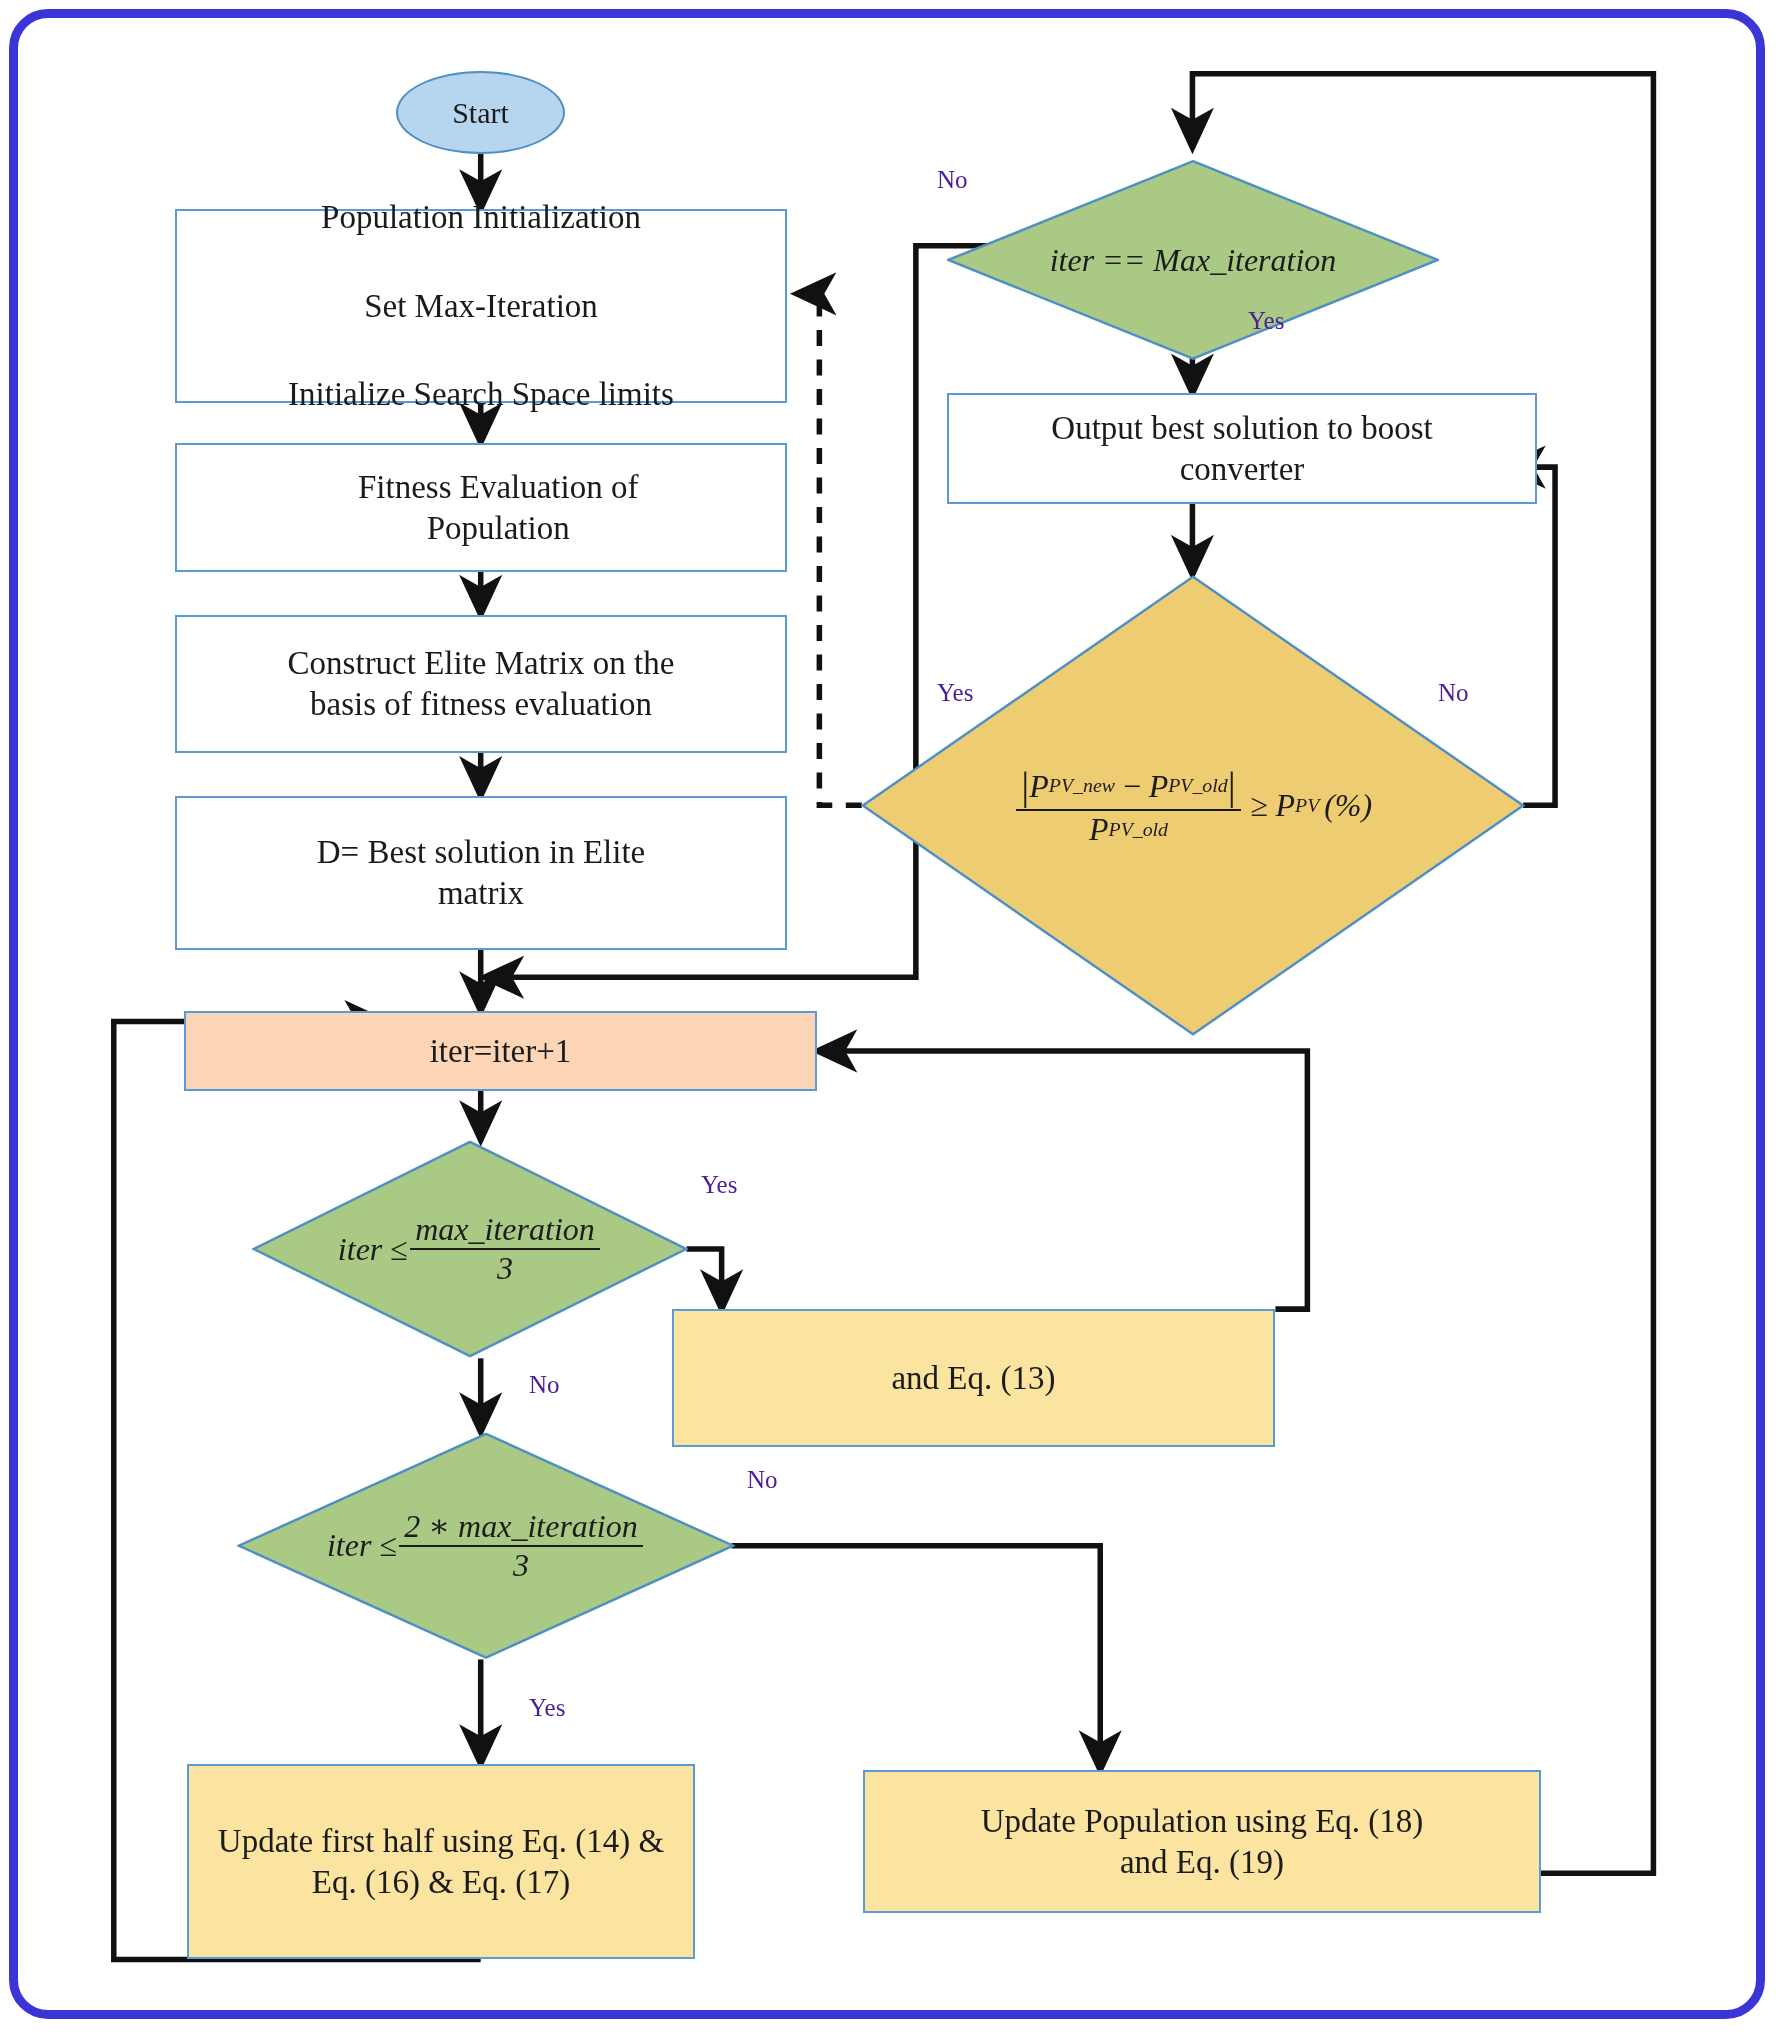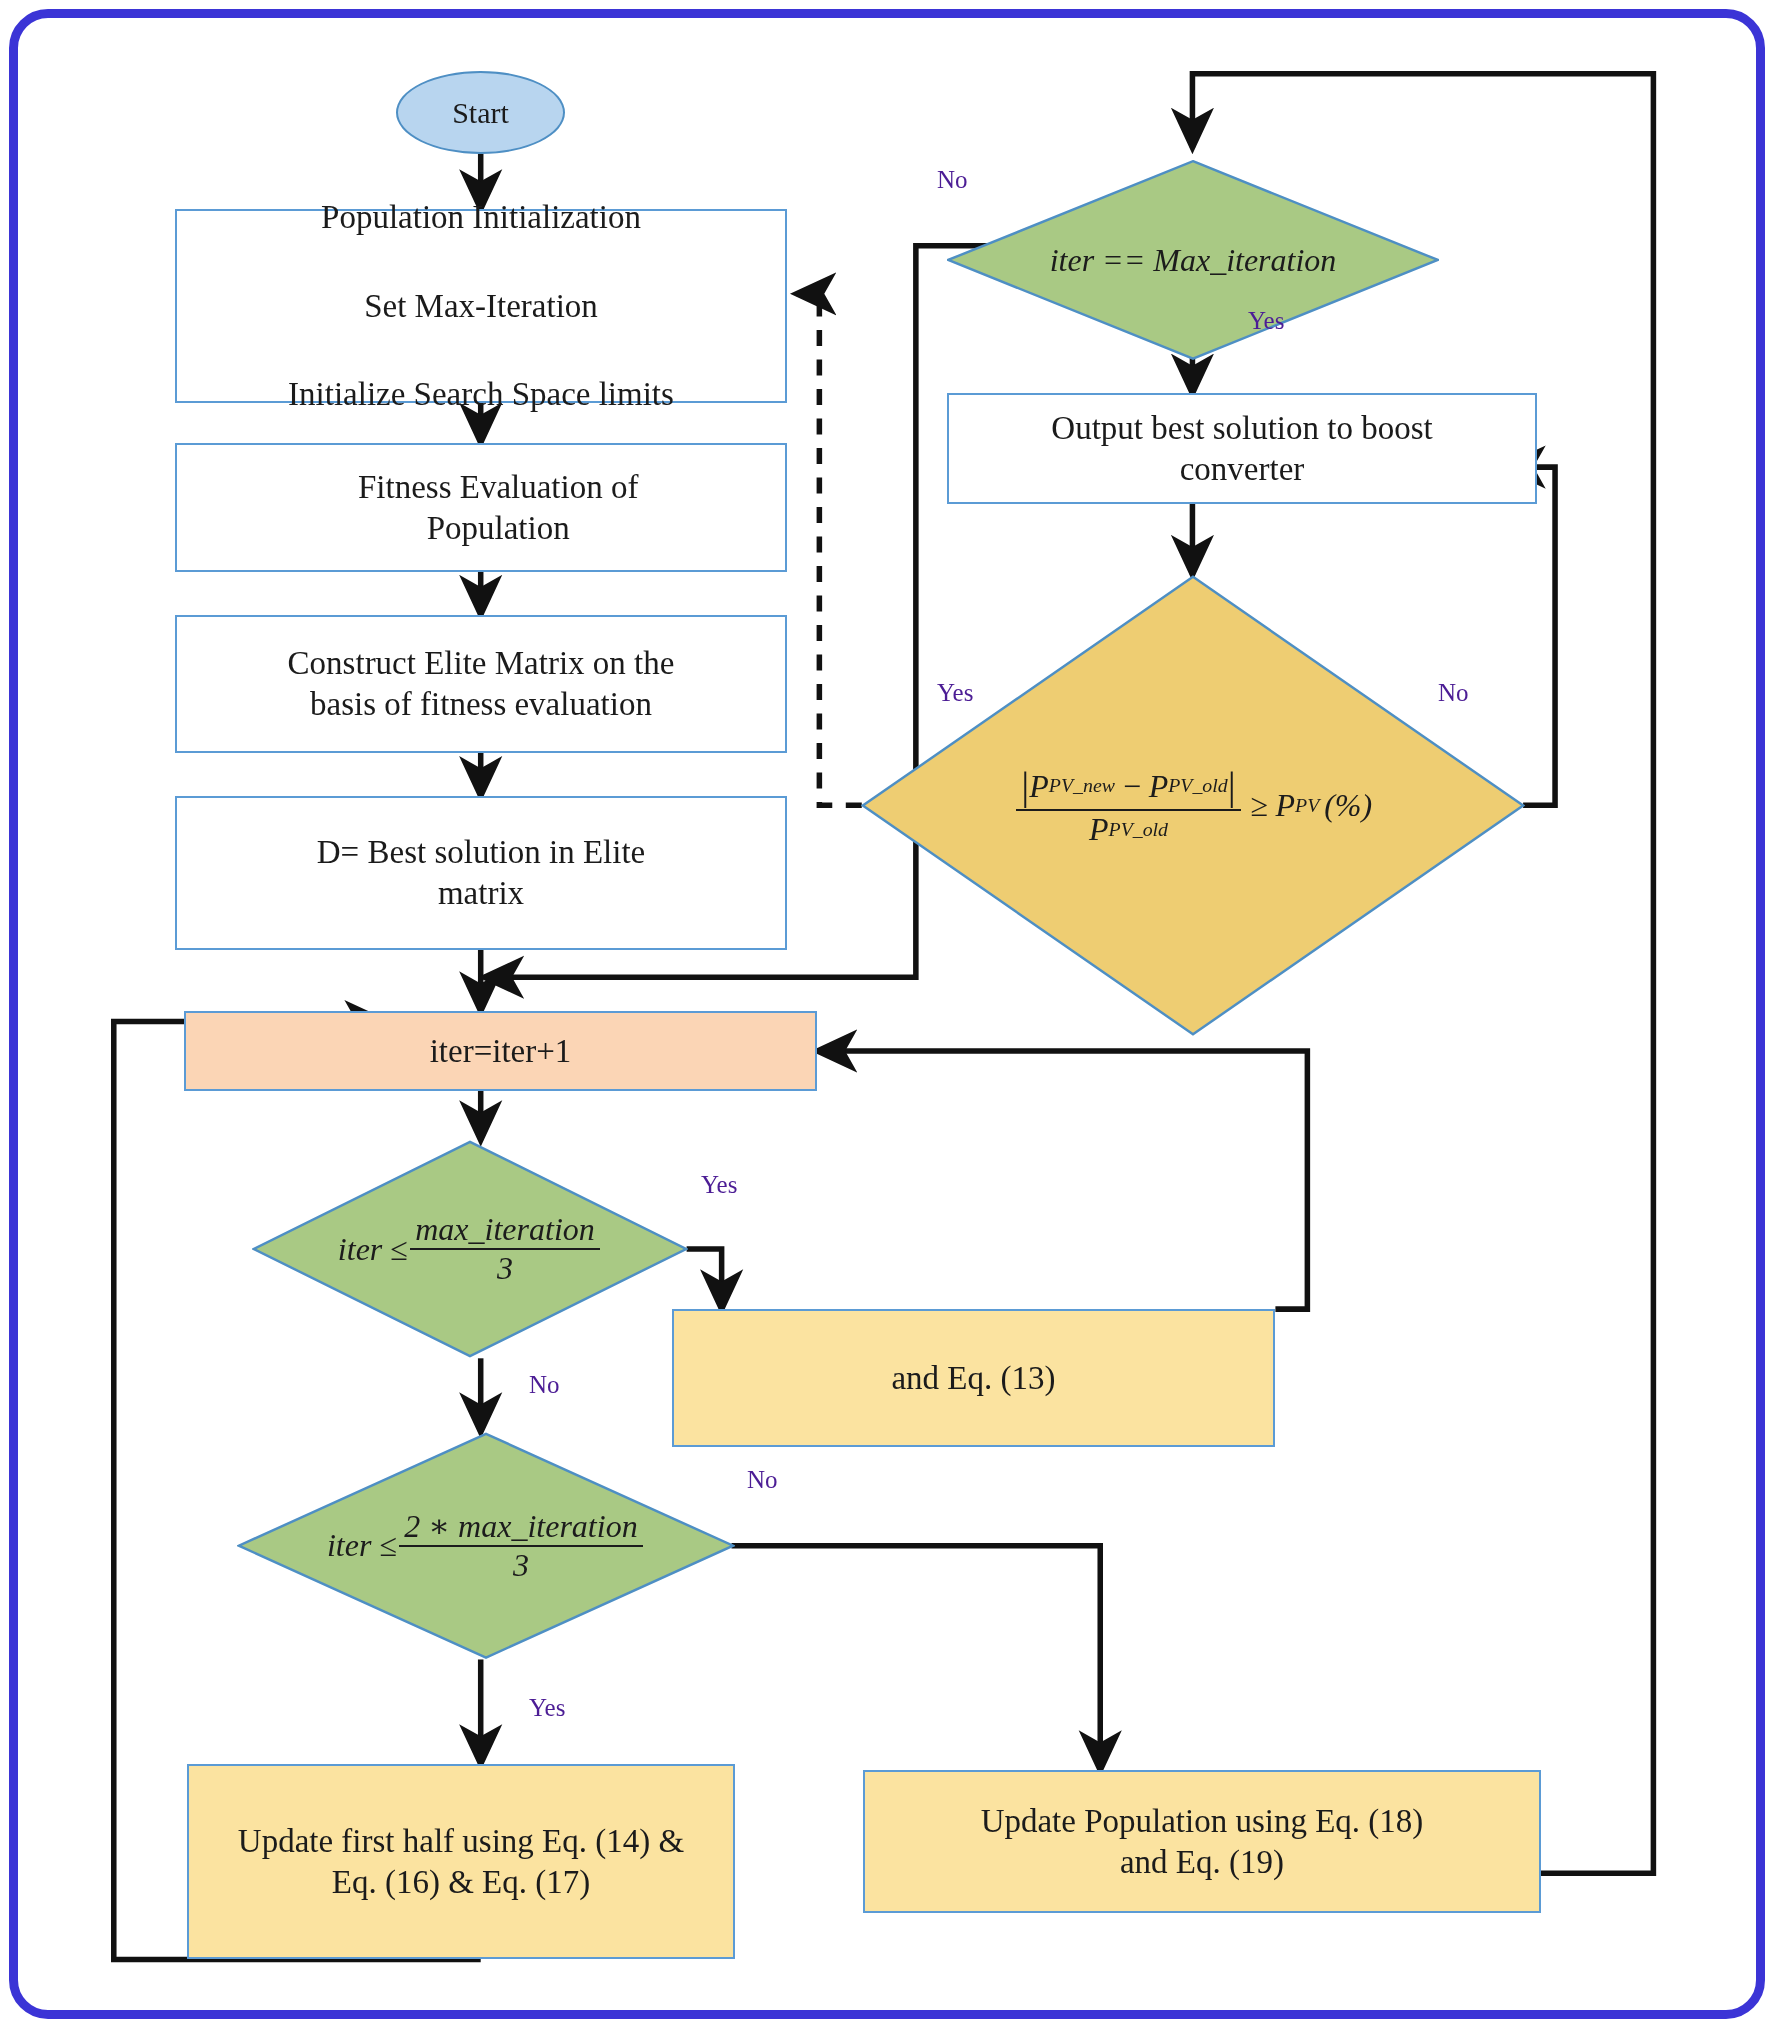--- a/index.html
+++ b/index.html
@@ -283,21 +283,21 @@
           <span class="den">3</span>
         </span>
       </span>
     </div>
   </div>
 
   <div class="node proc gold" style="left:672px; top:1309px; width:603px; height:138px; flex-direction:column;">
     <span>and Eq. (13)</span>
   </div>
 
-  <div class="node proc gold" style="left:187px; top:1764px; width:548px; height:195px; flex-direction:column;">
+  <div class="node proc gold" style="left:187px; top:1764px; width:508px; height:195px; flex-direction:column;">
     <span>Update first half using Eq. (14) &amp;</span>
     <span>Eq. (16) &amp; Eq. (17)</span>
   </div>
 
   <div class="node proc gold" style="left:863px; top:1770px; width:678px; height:143px; flex-direction:column;">
     <span>Update Population using Eq. (18)</span>
     <span>and Eq. (19)</span>
   </div>
 
   <div class="yn" style="left:937px; top:166px;">No</div>

